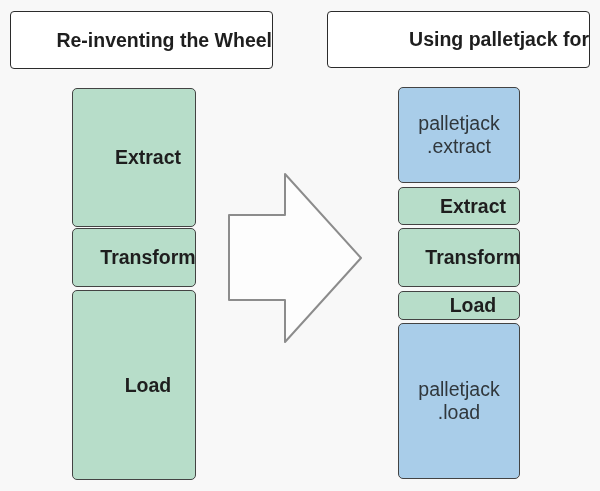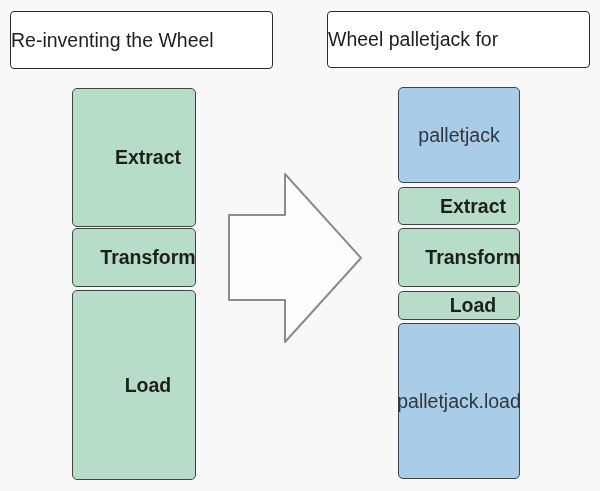--- a/index.html
+++ b/index.html
@@ -14,37 +14,37 @@
     background: #f8f8f8;
     overflow: hidden;
   }
   .title-box {
     position: absolute;
     background: #ffffff;
     border: 1.4px solid #2b2b2b;
     border-radius: 4px;
     display: flex;
     flex-direction: column;
-    align-items: flex-start;
+    align-items: flex-end;
     justify-content: center;
     text-align: center;
-    font-weight: normal;
+    font-weight: bold;
     font-size: 19.5px;
     line-height: 25px;
     color: #1e1e1e;
   }
   #title-left  { left: 10px;  top: 11px; width: 263px; height: 58px; }
   #title-right { left: 327px; top: 11px; width: 263px; height: 57px; }
 
   .node {
     position: absolute;
     border: 1px solid #434343;
     border-radius: 5px;
     display: flex;
-    flex-direction: row;
+    flex-direction: column;
     align-items: center;
     justify-content: center;
     text-align: center;
     font-size: 19.5px;
     color: #1e1e1e;
   }
   .node.green {
     background: #b7ddc9;
     font-weight: bold;
     padding-left: 28px;
@@ -79,41 +79,42 @@
 </head>
 <body>
 
 <div class="page">
 
   <div class="title-box" id="title-left">
     <div>Re-inventing the Wheel</div>
   </div>
 
   <div class="title-box" id="title-right">
-    <div>Wheel palletjack for</div>
+    <div>Using palletjack for</div>
   </div>
 
   <div class="node green" id="l-extract">
     <span>Extract</span>
   </div>
   <div class="node green" id="l-transform">
     <span>Transform</span>
   </div>
   <div class="node green" id="l-load">
     <span>Load</span>
   </div>
 
   <div class="arrow-wrap">
     <svg width="140" height="176" viewBox="0 0 140 176" xmlns="http://www.w3.org/2000/svg">
       <polygon points="4,45 60,45 60,4 136,88 60,172 60,130 4,130" fill="#fdfdfd" stroke="#8c8c8c" stroke-width="2" stroke-linejoin="round"></polygon>
     </svg>
   </div>
 
   <div class="node blue" id="r-pj-extract">
     <div>palletjack</div>
+    <div>.extract</div>
   </div>
   <div class="node green" id="r-extract">
     <span>Extract</span>
   </div>
   <div class="node green" id="r-transform">
     <span>Transform</span>
   </div>
   <div class="node green" id="r-load">
     <span>Load</span>
   </div>

